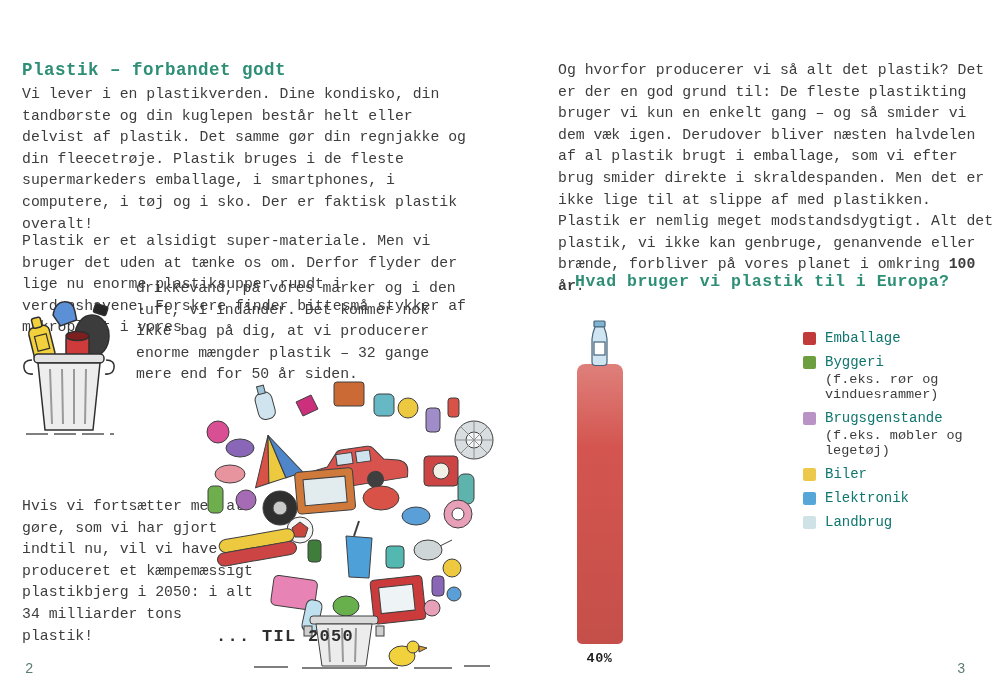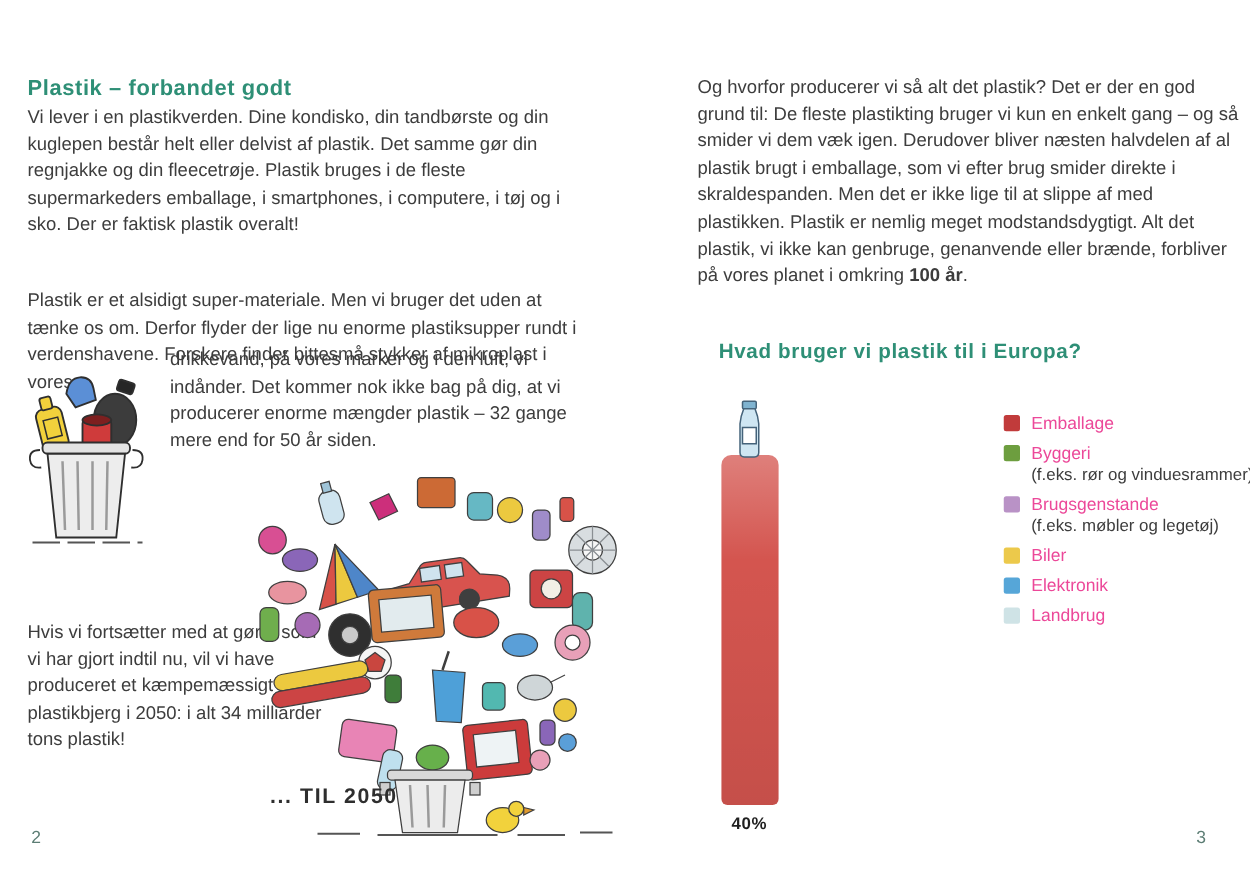--- a/index.html
+++ b/index.html
@@ -1,34 +1,34 @@
 <!DOCTYPE html>
 <html><head>
 <meta charset="utf-8">
 <style>
   html,body{margin:0;padding:0;background:#ffffff;}
   .spread{position:relative;width:1000px;height:679px;background:#fff;overflow:hidden;
-          font-family:Liberation Sans, sans-serif;color:#3d3d3d;}
+          font-family:Liberation Mono, monospace;color:#3d3d3d;}
   .abs{position:absolute;}
   .page-title{font-size:17.5px;font-weight:bold;color:#2e8f76;letter-spacing:.5px;margin:0;}
   .chart-title{font-size:16.5px;font-weight:bold;color:#2e8f76;letter-spacing:.5px;margin:16px;}
   .body-text{font-size:14.8px;line-height:21.6px;margin:0;color:#3d3d3d;}
   .hand{font-weight:bold;font-size:12.5px;letter-spacing:1.3px;color:#2e2e2e;line-height:17px;}
   .pgnum{font-size:14px;color:#5c7d74;}
   
   .bars{display:flex;gap:19px;flex-direction:column;}
   .bar-col{display:flex;flex-direction:column;align-items:center;justify-content:flex-end;width:47px;}
   .bar{width:42px;border-radius:8px 8px 5px 5px;
        background-image:linear-gradient(to bottom, rgba(255,255,255,.25), rgba(255,255,255,0) 30%, rgba(0,0,0,.07));}
   .bar-icon{margin-bottom:-3px;z-index:2;line-height:0;}
   .bar-label{margin-top:7px;font-weight:bold;font-size:13.5px;color:#1f1f1f;height:16px;letter-spacing:.5px;}
   .legend{width:200px;}
   .legend-row{display:flex;align-items:flex-start;margin-bottom:8px;}
   .legend-swatch{width:13px;height:13px;border-radius:2px;margin:2px 9px 0 0;flex:0 0 13px;}
-  .legend-label{font-size:14px;color:#ec4899;}
+  .legend-label{font-size:14px;color:#0f766e;}
   .legend-sub{margin:-6px 0 8px 22px;font-size:13.5px;color:#3d3d3d;}
 </style>
 </head>
 <body>
 
 <div class="spread">
 
   <h1 class="abs page-title" style="left:22px;top:60px;">Plastik – forbandet godt</h1>
 
   <p class="abs body-text" style="left:22px;top:84px;width:452px;">Vi lever i en plastikverden. Dine kondisko, din tandbørste og din kuglepen består helt eller delvist af plastik. Det samme gør din regnjakke og din fleecetrøje. Plastik bruges i de fleste supermarkeders emballage, i smartphones, i computere, i tøj og i sko. Der er faktisk plastik overalt!</p>

